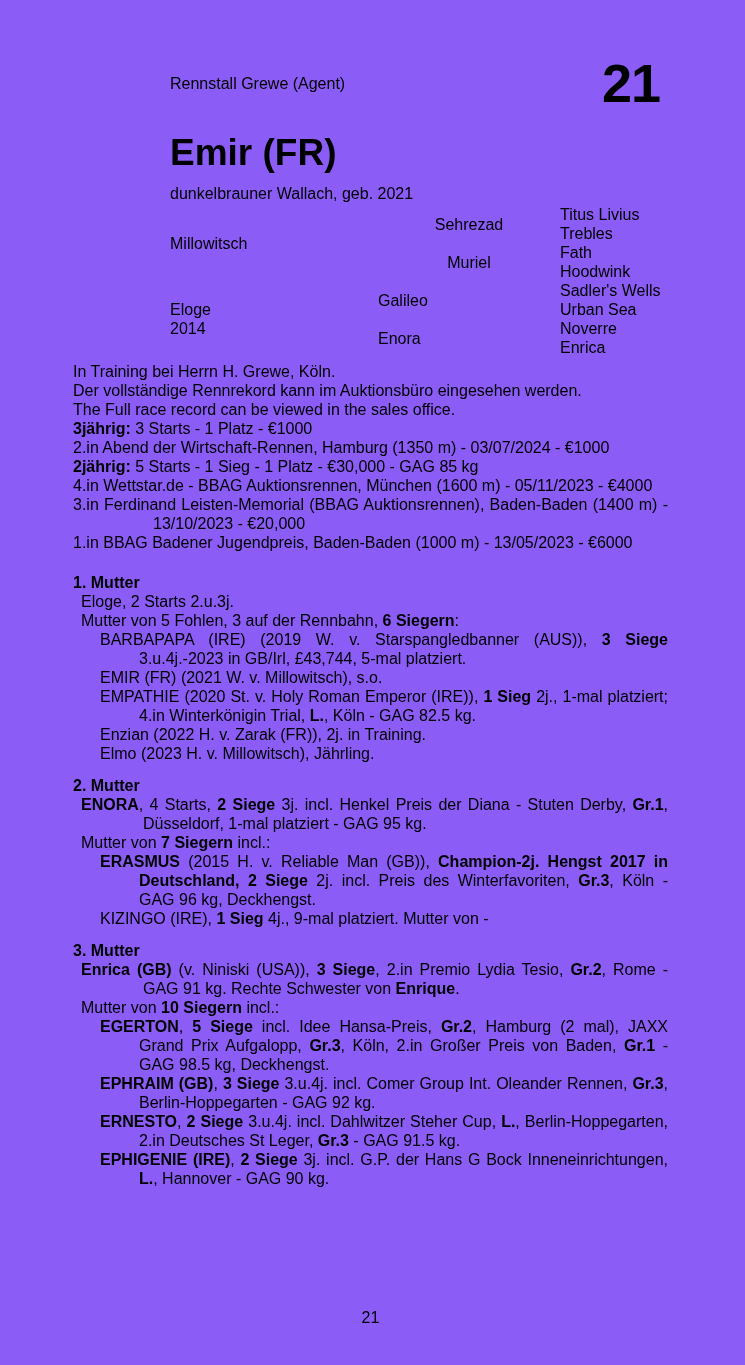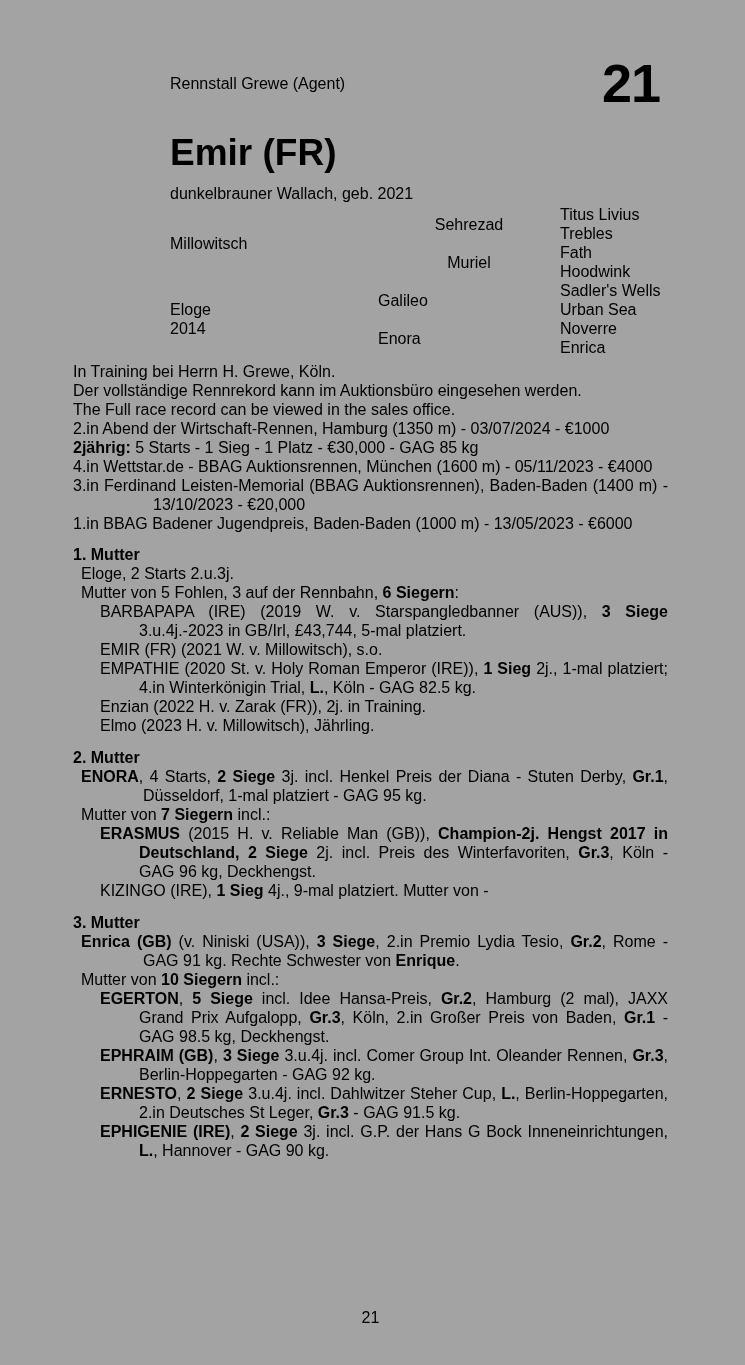--- a/index.html
+++ b/index.html
@@ -1,17 +1,17 @@
 <!DOCTYPE html>
 <html><head>
 <meta charset="utf-8">
 <style>
   html,body{margin:0;padding:0;background:#e8e8e8;}
   .page{
-    position:relative;width:745px;height:1365px;background:#a3a3a3;color:#000000;
+    position:relative;width:745px;height:1365px;background:#8b5cf6;color:#000000;
     font-family:"Liberation Sans","DejaVu Sans",sans-serif;
     font-size:16px;line-height:19px;margin:0 auto;overflow:hidden;
   }
   .b{font-weight:bold;}
   .consignor{position:absolute;left:170px;top:74px;}
   .lot-number{position:absolute;left:540px;top:56px;width:120px;text-align:right;
     font-size:54px;line-height:54px;font-weight:bold;letter-spacing:-1px;}
   .horse-name{position:absolute;left:170px;top:132px;font-size:37px;line-height:42px;font-weight:bold;}
   .horse-desc{position:absolute;left:170px;top:184px;}
   .pedigree{position:absolute;left:170px;top:205px;display:grid;
@@ -25,21 +25,21 @@
   .ped-p4{grid-column:2;grid-row:7/9;}
   .ped-gp{grid-column:3;}
   .body-text{position:absolute;left:73px;top:362px;width:595px;}
   .training{margin-bottom:7px;}
   .tline{margin:0;}
   .race{margin-left:80px;text-indent:-80px;text-align:justify;}
   .dam{margin-left:70px;text-indent:-62px;text-align:justify;}
   .prog{margin-left:66px;text-indent:-39px;text-align:justify;}
   .prog2{margin-left:66px;text-indent:-9px;text-align:justify;}
   .section{margin-top:13px;}
-  .section.first{margin-top:12px;}
+  .section.first{margin-top:21px;}
   .section-heading{font-weight:bold;}
   .page-footer{position:absolute;left:73px;top:1308px;width:595px;text-align:center;}
 </style>
 </head>
 <body>
 
 <div class="page">
 
   <div class="consignor">Rennstall Grewe (Agent)</div>
   <div class="lot-number">21</div>
@@ -68,20 +68,21 @@
     <div class="ped-cell ped-gp">Noverre</div>
     <div class="ped-cell ped-gp">Enrica</div>
   </div>
 
   <div class="body-text">
     <div class="tline training">In Training bei Herrn H. Grewe, Köln.</div>
     <div class="tline">Der vollständige Rennrekord kann im Auktionsbüro eingesehen werden.</div>
     <div class="tline">The Full race record can be viewed in the sales office.</div>
 
     <div>
+        <div class="tline race"><span class="b">3jährig:</span><span> 3 Starts - 1 Platz - €1000</span></div>
         <div class="tline race"><span>2.in Abend der Wirtschaft-Rennen, Hamburg (1350 m) - 03/07/2024 - €1000</span></div>
         <div class="tline race"><span class="b">2jährig:</span><span> 5 Starts - 1 Sieg - 1 Platz - €30,000 - GAG 85 kg</span></div>
         <div class="tline race"><span>4.in Wettstar.de - BBAG Auktionsrennen, München (1600 m) - 05/11/2023 - €4000</span></div>
         <div class="tline race"><span>3.in Ferdinand Leisten-Memorial (BBAG Auktionsrennen), Baden-Baden (1400 m) - 13/10/2023 - €20,000</span></div>
         <div class="tline race"><span>1.in BBAG Badener Jugendpreis, Baden-Baden (1000 m) - 13/05/2023 - €6000</span></div>
       </div>
 
     <div class="section first">
       <div class="tline section-heading">1. Mutter</div>
       <div>

